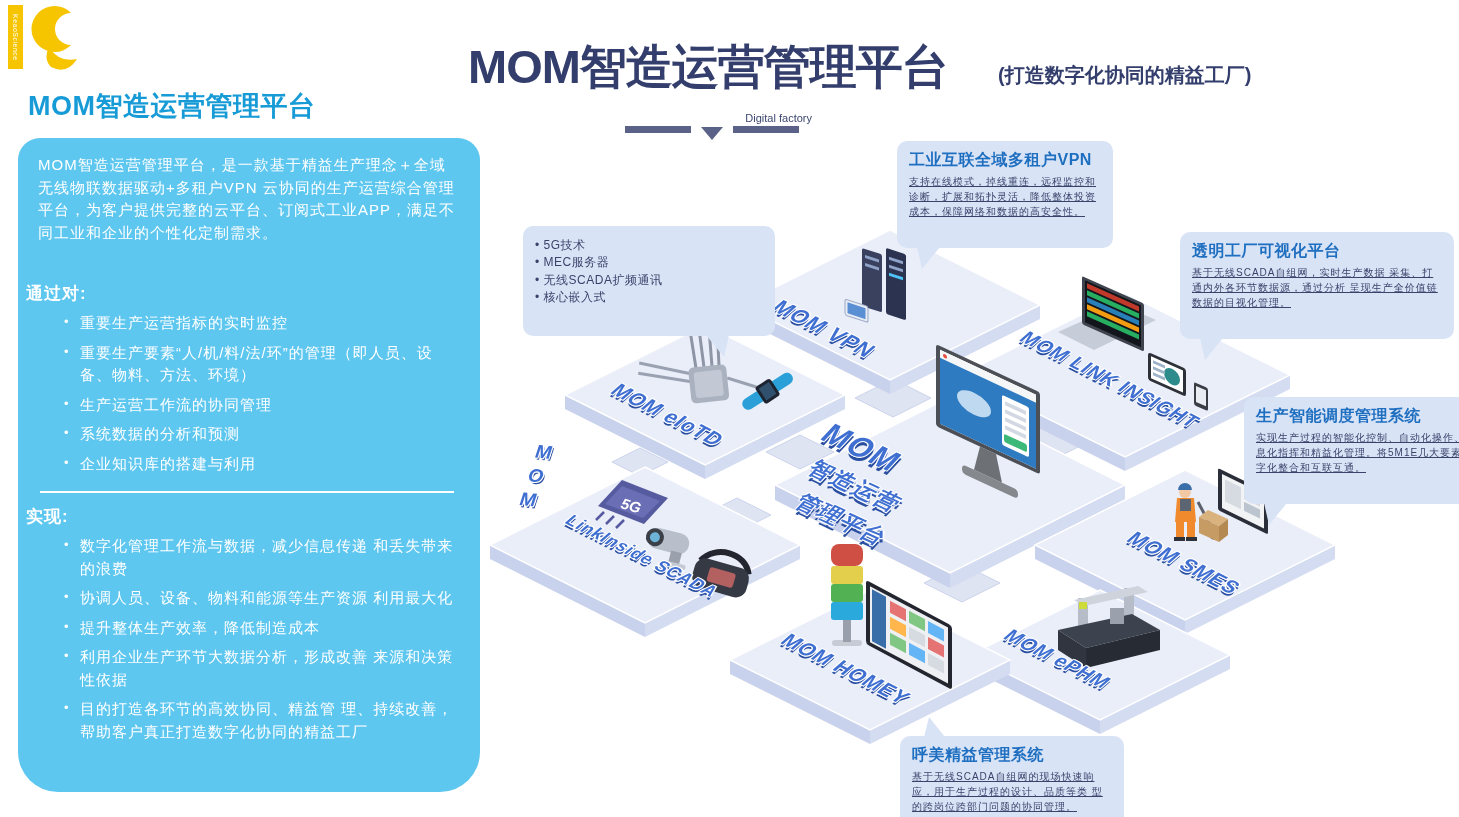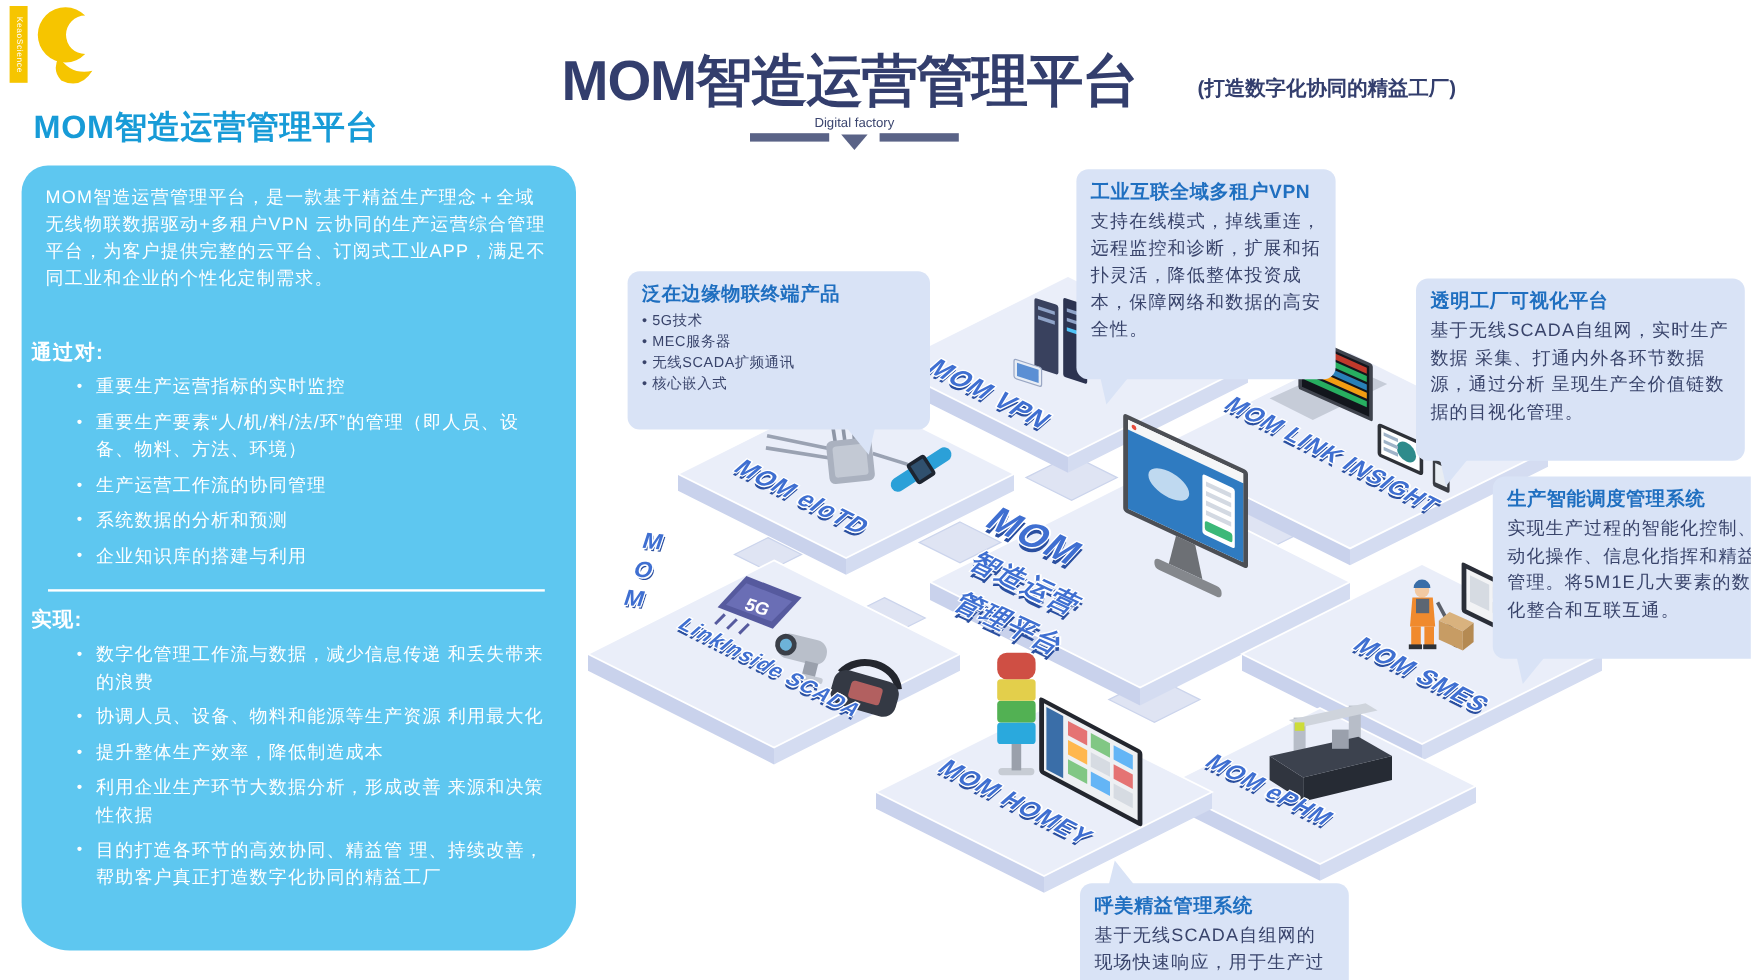--- a/index.html
+++ b/index.html
@@ -9,22 +9,22 @@
 
   
   .logo{position:absolute;left:8px;top:5px;display:flex;}
   .logo-strip{width:15px;height:64px;background:#f6c500;color:#fff;font-size:7px;
               writing-mode:vertical-rl;text-align:center;letter-spacing:.5px;line-height:15px;}
   .logo-mark{margin-left:2px;}
 
   
   .left-title{position:absolute;left:28px;top:88px;font-size:27px;font-weight:bold;color:#179bd7;letter-spacing:.5px;}
   .main-title{position:absolute;left:468px;top:36px;font-size:47px;font-weight:bold;color:#333e6d;letter-spacing:-1px;}
-  .sub-title{position:absolute;left:998px;top:62px;font-size:17px;font-weight:bold;color:#333e6d;}
-  .tagline-block{position:absolute;left:612px;top:97px;width:200px;text-align:center;color:#3c466f;}
+  .sub-title{position:absolute;left:998px;top:62px;font-size:20px;font-weight:bold;color:#333e6d;}
+  .tagline-block{position:absolute;left:612px;top:112px;width:200px;text-align:right;color:#3c466f;}
   .tagline-block .txt{font-size:11px;margin-bottom:2px;}
   .bars{display:flex;align-items:flex-start;justify-content:center;gap:10px;}
   .bar{width:66px;height:7px;background:#5a6387;}
   .tri-down{width:0;height:0;border-left:11px solid transparent;border-right:11px solid transparent;
             border-top:13px solid #5a6387;margin-top:1px;}
 
   
   .panel{position:absolute;left:18px;top:138px;width:462px;height:654px;background:#5ec7f0;
          border-radius:22px 22px 40px 40px;padding:14px 20px;box-sizing:border-box;color:#fff;overflow:hidden;}
   .panel p.intro{margin:2px 0 0;font-size:15px;line-height:1.5;letter-spacing:1px;}
@@ -46,21 +46,21 @@
   .center-3d{position:absolute;left:838px;top:418px;transform:rotate(25deg) skewX(-18deg);transform-origin:left top;}
   .center-3d div{font-weight:bold;color:#3f6fd1;letter-spacing:2px;
                  text-shadow:-1px -1px 0 #fff,1px -1px 0 #fff,-1px 1px 0 #fff,1px 1px 0 #fff,3px 4px 0 #2a4fa0;}
   .center-3d .l0{font-size:30px;}
   .center-3d .l1,.center-3d .l2{font-size:22px;margin-top:6px;margin-left:14px;}
   .center-3d .l2{margin-left:28px;}
 
   
   .callout{position:absolute;background:#d9e3f6;border-radius:10px;padding:9px 12px 29px;box-sizing:border-box;z-index:5;}
   .callout h4{margin:0 0 3px;font-size:16px;color:#1f6fc0;letter-spacing:.5px;}
-  .callout p{margin:0;font-size:15px;color:#39446b;line-height:1.5;letter-spacing:1px;}
+  .callout p{margin:0;font-size:10px;color:#39446b;line-height:1.5;letter-spacing:1px;text-decoration:underline;}
   .callout ul{margin:2px 0 0;padding:0;list-style:none;}
   .callout li{font-size:12px;color:#39446b;line-height:1.45;letter-spacing:.5px;}
   .callout li:before{content:"• ";}
   .tail{position:absolute;width:0;height:0;border-style:solid;border-color:transparent;}
   .tail-dl{bottom:-21px;left:20px;border-width:22px 18px 0 5px;border-top-color:#d9e3f6;}
   .tail-dr{bottom:-21px;right:46px;border-width:22px 5px 0 18px;border-top-color:#d9e3f6;}
   .tail-ul{top:-19px;left:24px;border-width:0 16px 20px 5px;border-bottom-color:#d9e3f6;}
   .tail-ur{top:-19px;right:28px;border-width:0 5px 20px 16px;border-bottom-color:#d9e3f6;}
 </style>
 </head>
@@ -321,21 +321,20 @@
     <ul>
       <li>数字化管理工作流与数据，减少信息传递 和丢失带来的浪费</li>
       <li>协调人员、设备、物料和能源等生产资源 利用最大化</li>
       <li>提升整体生产效率，降低制造成本</li>
       <li>利用企业生产环节大数据分析，形成改善 来源和决策性依据</li>
       <li>目的打造各环节的高效协同、精益管 理、持续改善，帮助客户真正打造数字化协同的精益工厂</li>
     </ul>
   </section>
 
   <div class="callout" style="left:523px;top:226px;width:252px;">
-    <h4>泛在边缘物联终端产品</h4>
     <ul>
       <li>5G技术</li>
       <li>MEC服务器</li>
       <li>无线SCADA扩频通讯</li>
       <li>核心嵌入式</li>
     </ul>
     <div class="tail tail-dr"></div>
   </div>
 
   <div class="callout" style="left:897px;top:141px;width:216px;">

